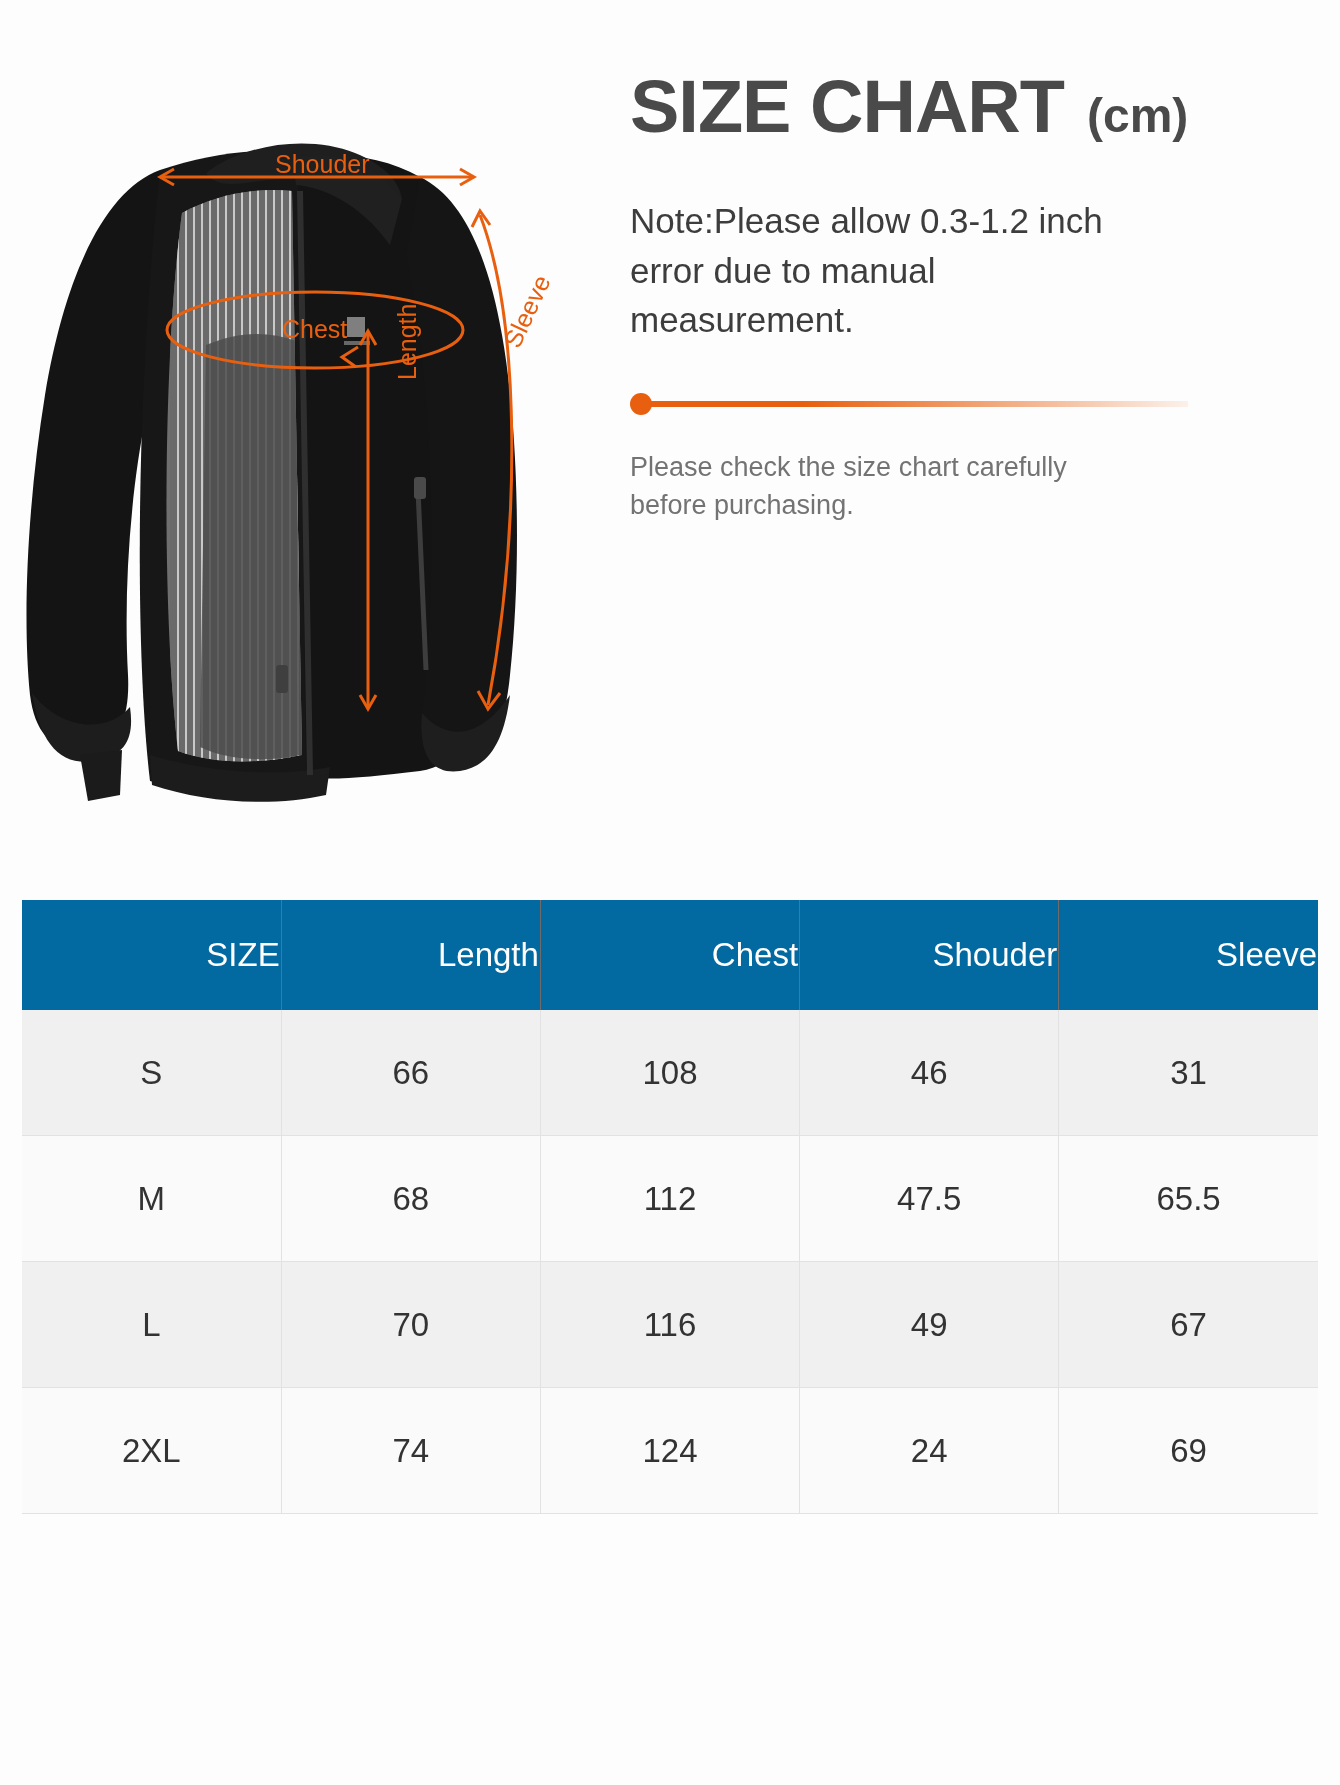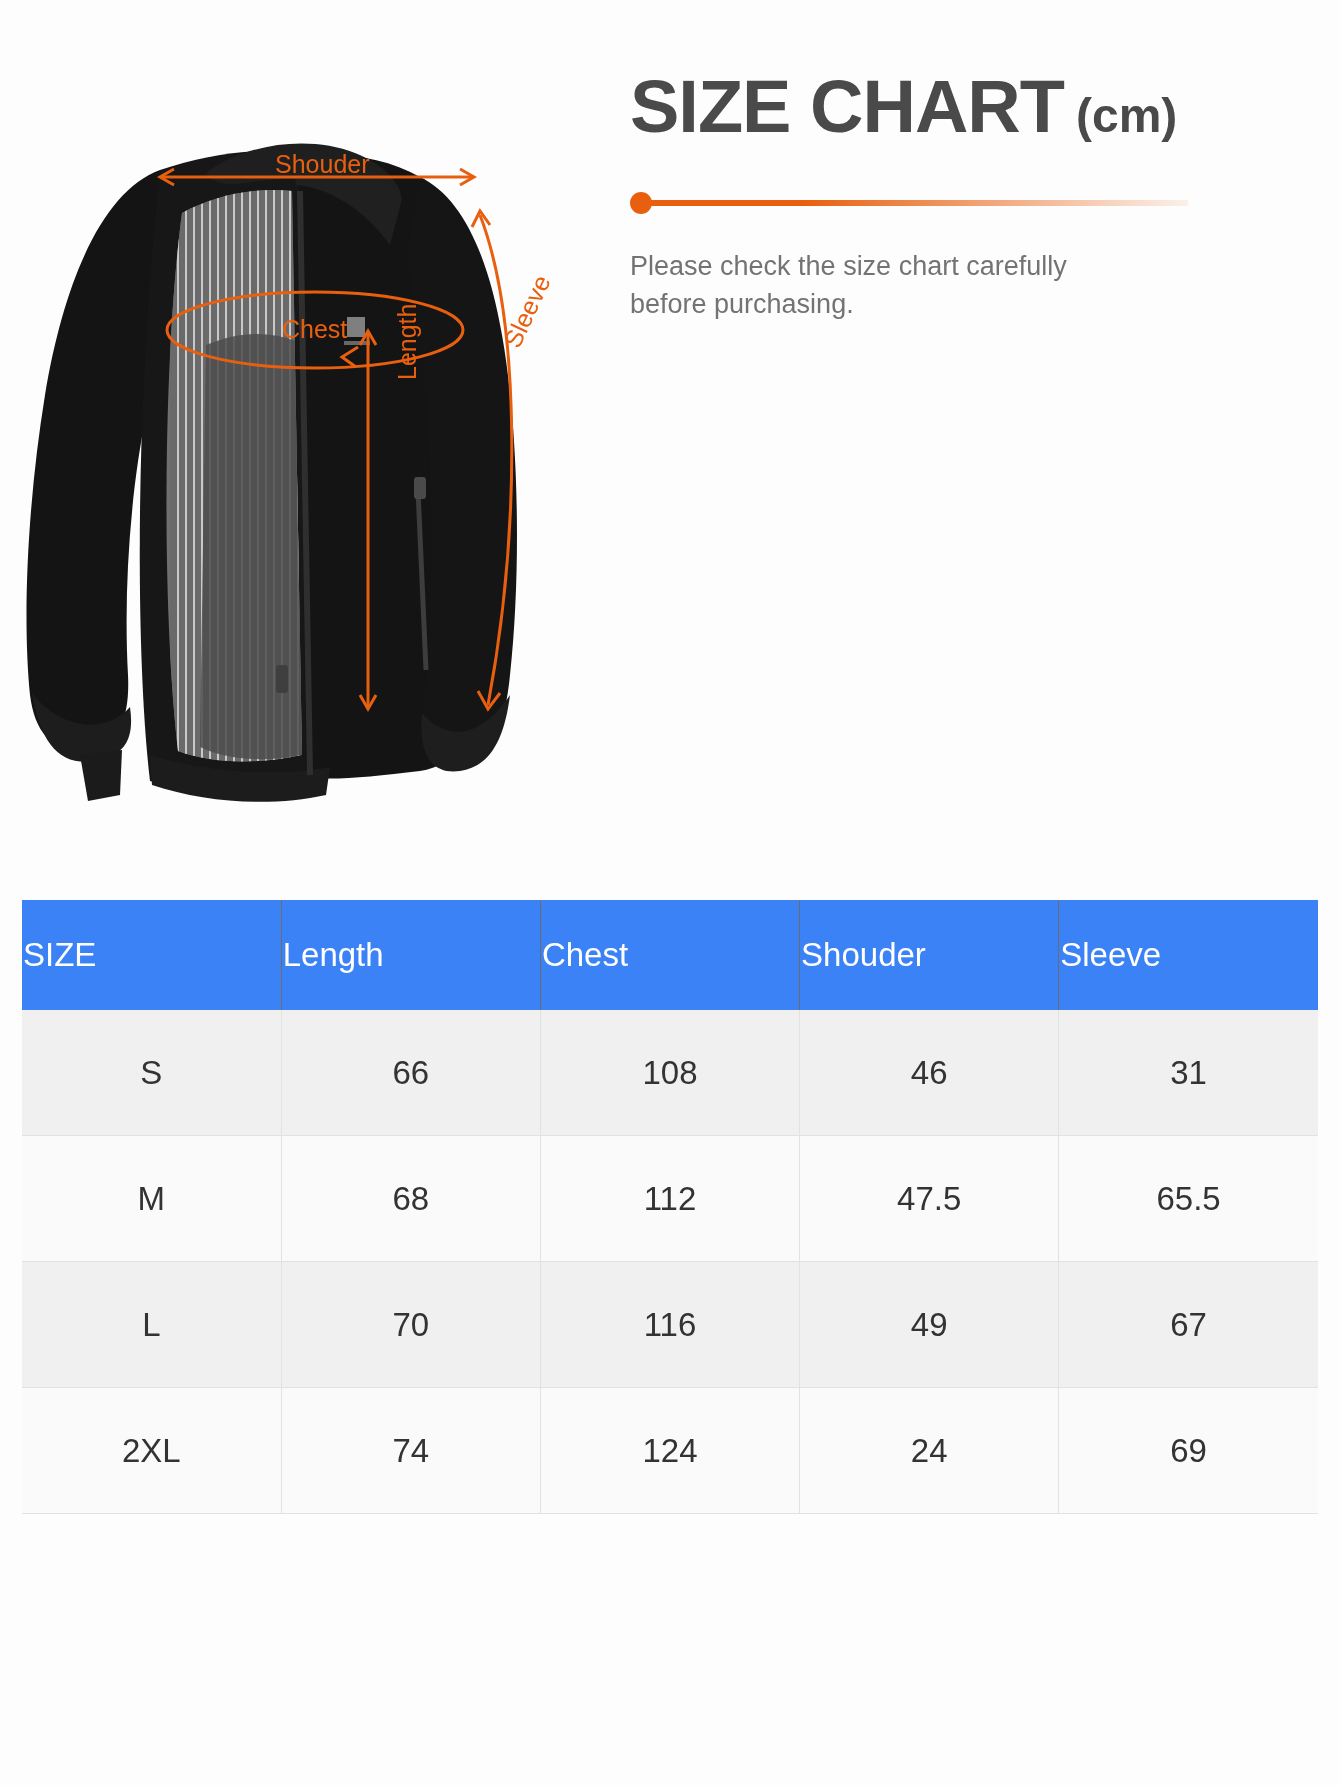--- a/index.html
+++ b/index.html
@@ -68,21 +68,21 @@
   
   .right-col {
     position: absolute;
     left: 630px;
     top: 70px;
     width: 660px;
   }
   .title-row {
     display: flex;
     align-items: baseline;
-    gap: 12px;
+    gap: 23px;
     text-align: right;
   }
   .title-main {
     font-size: 74px;
     font-weight: bold;
     color: #4a4a4a;
     letter-spacing: -1px;
     line-height: 1;
   }
   .title-unit {
@@ -135,26 +135,26 @@
     left: 22px;
     top: 900px;
     width: 1296px;
   }
   table.size-table {
     border-collapse: collapse;
     width: 100%;
     table-layout: fixed;
   }
   table.size-table th {
-    background: #3b82f6;
+    background: #0369a1;
     color: #ffffff;
     font-weight: normal;
     font-size: 33px;
     height: 108px;
-    text-align: left;
+    text-align: right;
     border-right: 1px solid #6e6b6b;
     margin-left: 12px;
   }
   table.size-table th:last-child { border-right: none; }
   table.size-table td {
     text-align: center;
     font-size: 33px;
     height: 123px;
     color: #333333;
     border-right: 1px solid #e2e2e2;
@@ -258,20 +258,21 @@
       <span class="measure-label label-length">Length</span>
       <span class="measure-label label-sleeve">Sleeve</span>
     </div>
 
     <div class="right-col">
       <div class="title-row">
         <span class="title-main">SIZE CHART</span>
         <span class="title-unit">(cm)</span>
       </div>
 
+      <div class="note">Note:Please allow 0.3-1.2 inch error due to manual measurement.</div>
 
       <div class="divider">
         <div class="bar"></div>
         <div class="dot"></div>
       </div>
 
       <div class="check">Please check the size chart carefully before purchasing.</div>
     </div>
   </div>
 

